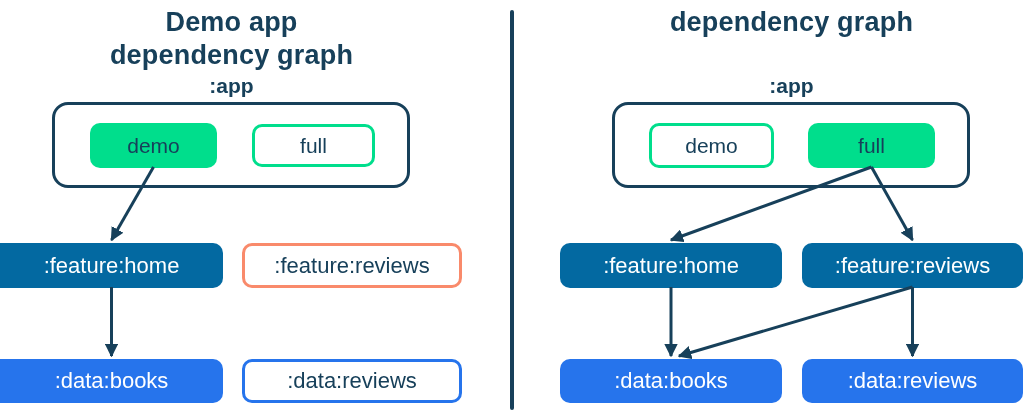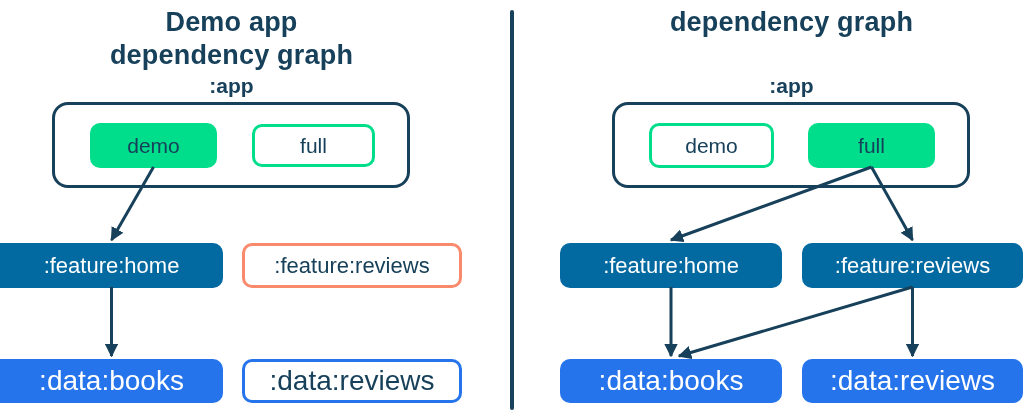--- a/index.html
+++ b/index.html
@@ -22,21 +22,21 @@
   .app-container{
     position:absolute;left:52px;top:102px;width:352px;height:80px;
     border:3px solid #17405A;border-radius:16px;background:transparent;
   }
   .node{
     position:absolute;display:flex;align-items:center;justify-content:center;
     font-size:21px;border-radius:10px;box-sizing:border-box;white-space:nowrap;
   }
   .node.sm{height:45px;top:123px;}
   .node.row-feature{top:243px;height:45px;font-size:22px;}
-  .node.row-data{top:359px;height:44px;font-size:28px;}
+  .node.row-data{top:359px;height:44px;font-size:22px;}
   .filled.green{background:#00DE8C;color:#17405A;}
   .outlined.green{border:3px solid #00DE8C;color:#17405A;background:#ffffff;}
   .filled.orange{background:#0369a1;color:#ffffff;}
   .outlined.orange{border:3px solid #F98A6B;color:#17405A;background:#ffffff;}
   .filled.blue{background:#2674EC;color:#ffffff;}
   .outlined.blue{border:3px solid #2674EC;color:#17405A;background:#ffffff;}
   .divider{
     position:absolute;left:510px;top:10px;width:4px;height:400px;
     background:#17405A;border-radius:2px;
   }

